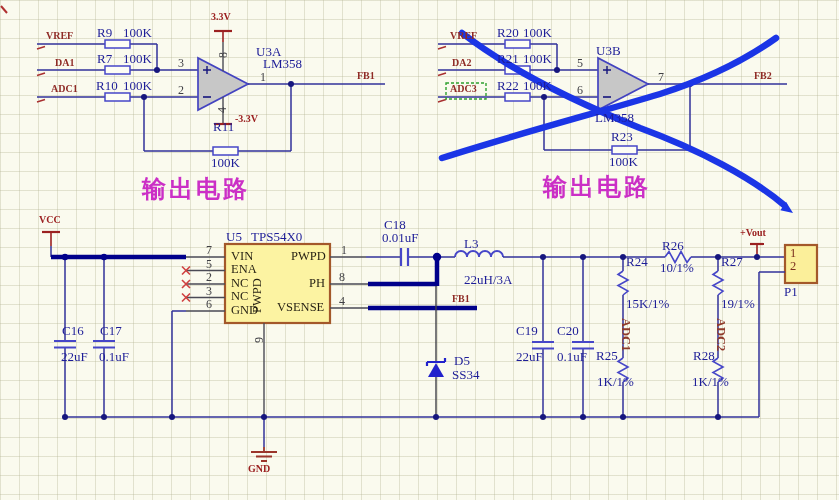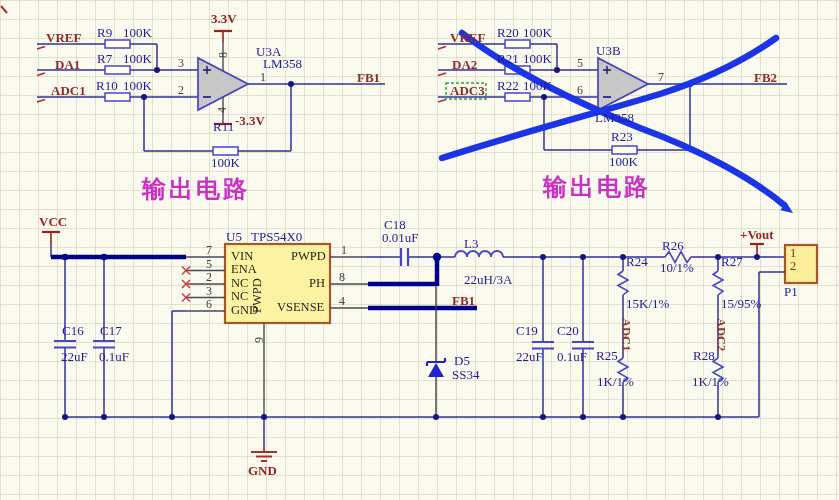--- a/index.html
+++ b/index.html
@@ -7,23 +7,23 @@
     position:relative; width:839px; height:500px; overflow:hidden;
     background-color:#FAFAEE;
     background-image:
       linear-gradient(rgba(185,185,155,.38) 1px, transparent 1px),
       linear-gradient(90deg, rgba(185,185,155,.38) 1px, transparent 1px);
     background-size:19px 19px;
     font-family:"Liberation Serif", serif;
   }
   #wires{position:absolute;left:0;top:0;}
   .lbl{position:absolute; white-space:nowrap; line-height:1; }
-  .net {font-size:13px; color:#8F2B26; font-weight:bold;}
+  .net {font-size:10px; color:#8F2B26; font-weight:bold;}
   .des {font-size:13px; color:#1D1D97;}
-  .pwr {font-size:13px; color:#9B2020; font-weight:bold;}
+  .pwr {font-size:10px; color:#9B2020; font-weight:bold;}
   .pn  {font-size:12px; color:#3F3F44;}
   .pin {font-size:12.5px; color:#241F12;}
   .ppin{font-size:12.5px; color:#7A2F1E;}
   .vnet{font-size:12.5px; color:#8F3A2A; font-weight:bold; transform:rotate(90deg); transform-origin:0 0;}
   .rot {transform:rotate(-90deg); transform-origin:0 0;}
   .cap {font-size:24px; color:#CB2FC6; letter-spacing:3px; font-weight:bold;}
 </style>
 </head>
 <body>
 
@@ -263,21 +263,21 @@
 <div class="lbl des" style="left:516px;top:350px">22uF</div>
 <div class="lbl des" style="left:557px;top:324px">C20</div>
 <div class="lbl des" style="left:557px;top:350px">0.1uF</div>
 <div class="lbl des" style="left:626px;top:255px">R24</div>
 <div class="lbl des" style="left:626px;top:297px">15K/1%</div>
 <div class="lbl des" style="left:596px;top:349px">R25</div>
 <div class="lbl des" style="left:597px;top:375px">1K/1%</div>
 <div class="lbl des" style="left:662px;top:239px">R26</div>
 <div class="lbl des" style="left:660px;top:261px">10/1%</div>
 <div class="lbl des" style="left:721px;top:255px">R27</div>
-<div class="lbl des" style="left:721px;top:297px">15/95%</div>
+<div class="lbl des" style="left:721px;top:297px">19/1%</div>
 <div class="lbl des" style="left:693px;top:349px">R28</div>
 <div class="lbl des" style="left:692px;top:375px">1K/1%</div>
 <div class="lbl vnet" style="left:632px;top:318px">ADC1</div>
 <div class="lbl vnet" style="left:727px;top:318px">ADC2</div>
 <div class="lbl des" style="left:784px;top:285px">P1</div>
 <div class="lbl ppin" style="left:790px;top:247px">1</div>
 <div class="lbl ppin" style="left:790px;top:260px">2</div>
 
 </div>
 

